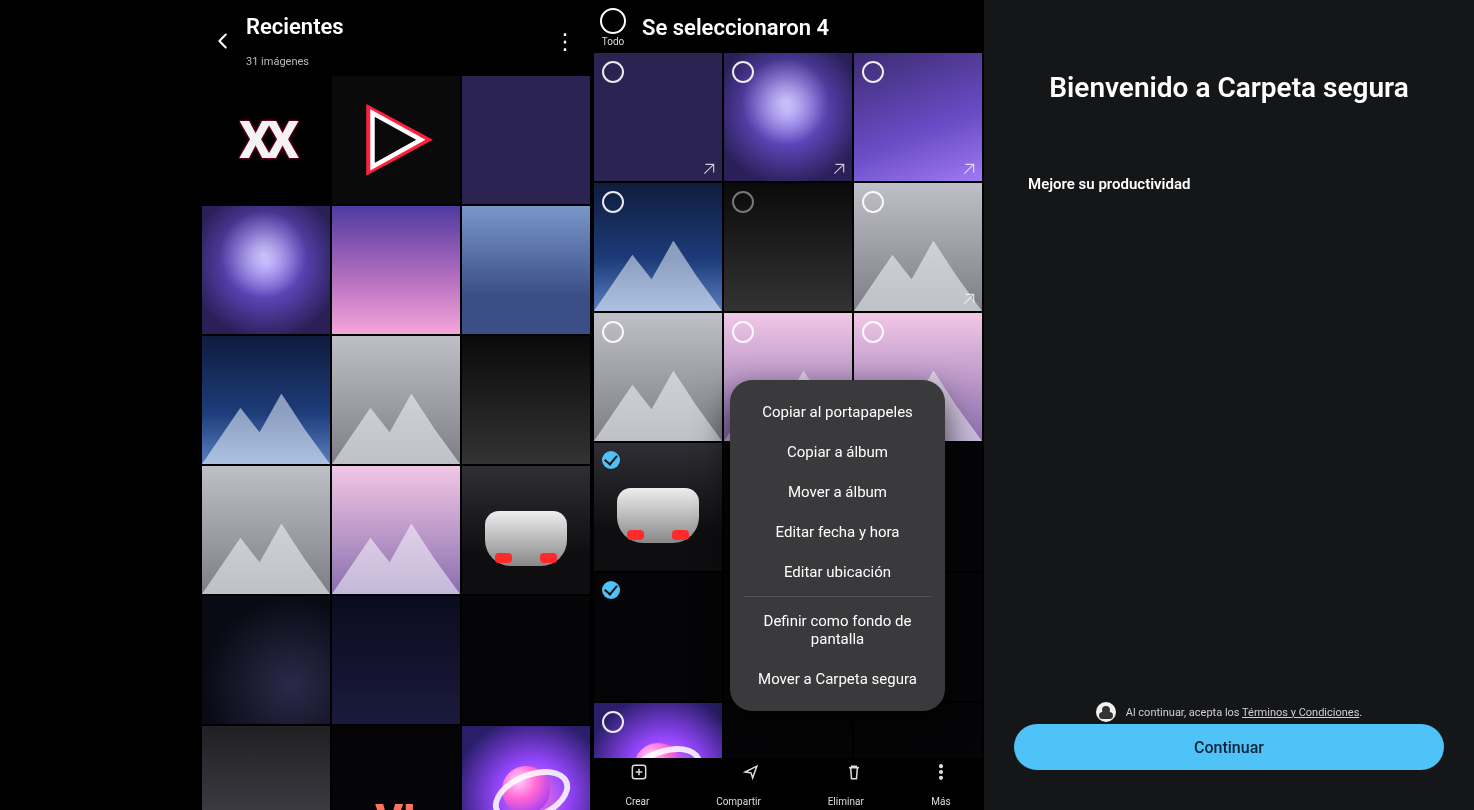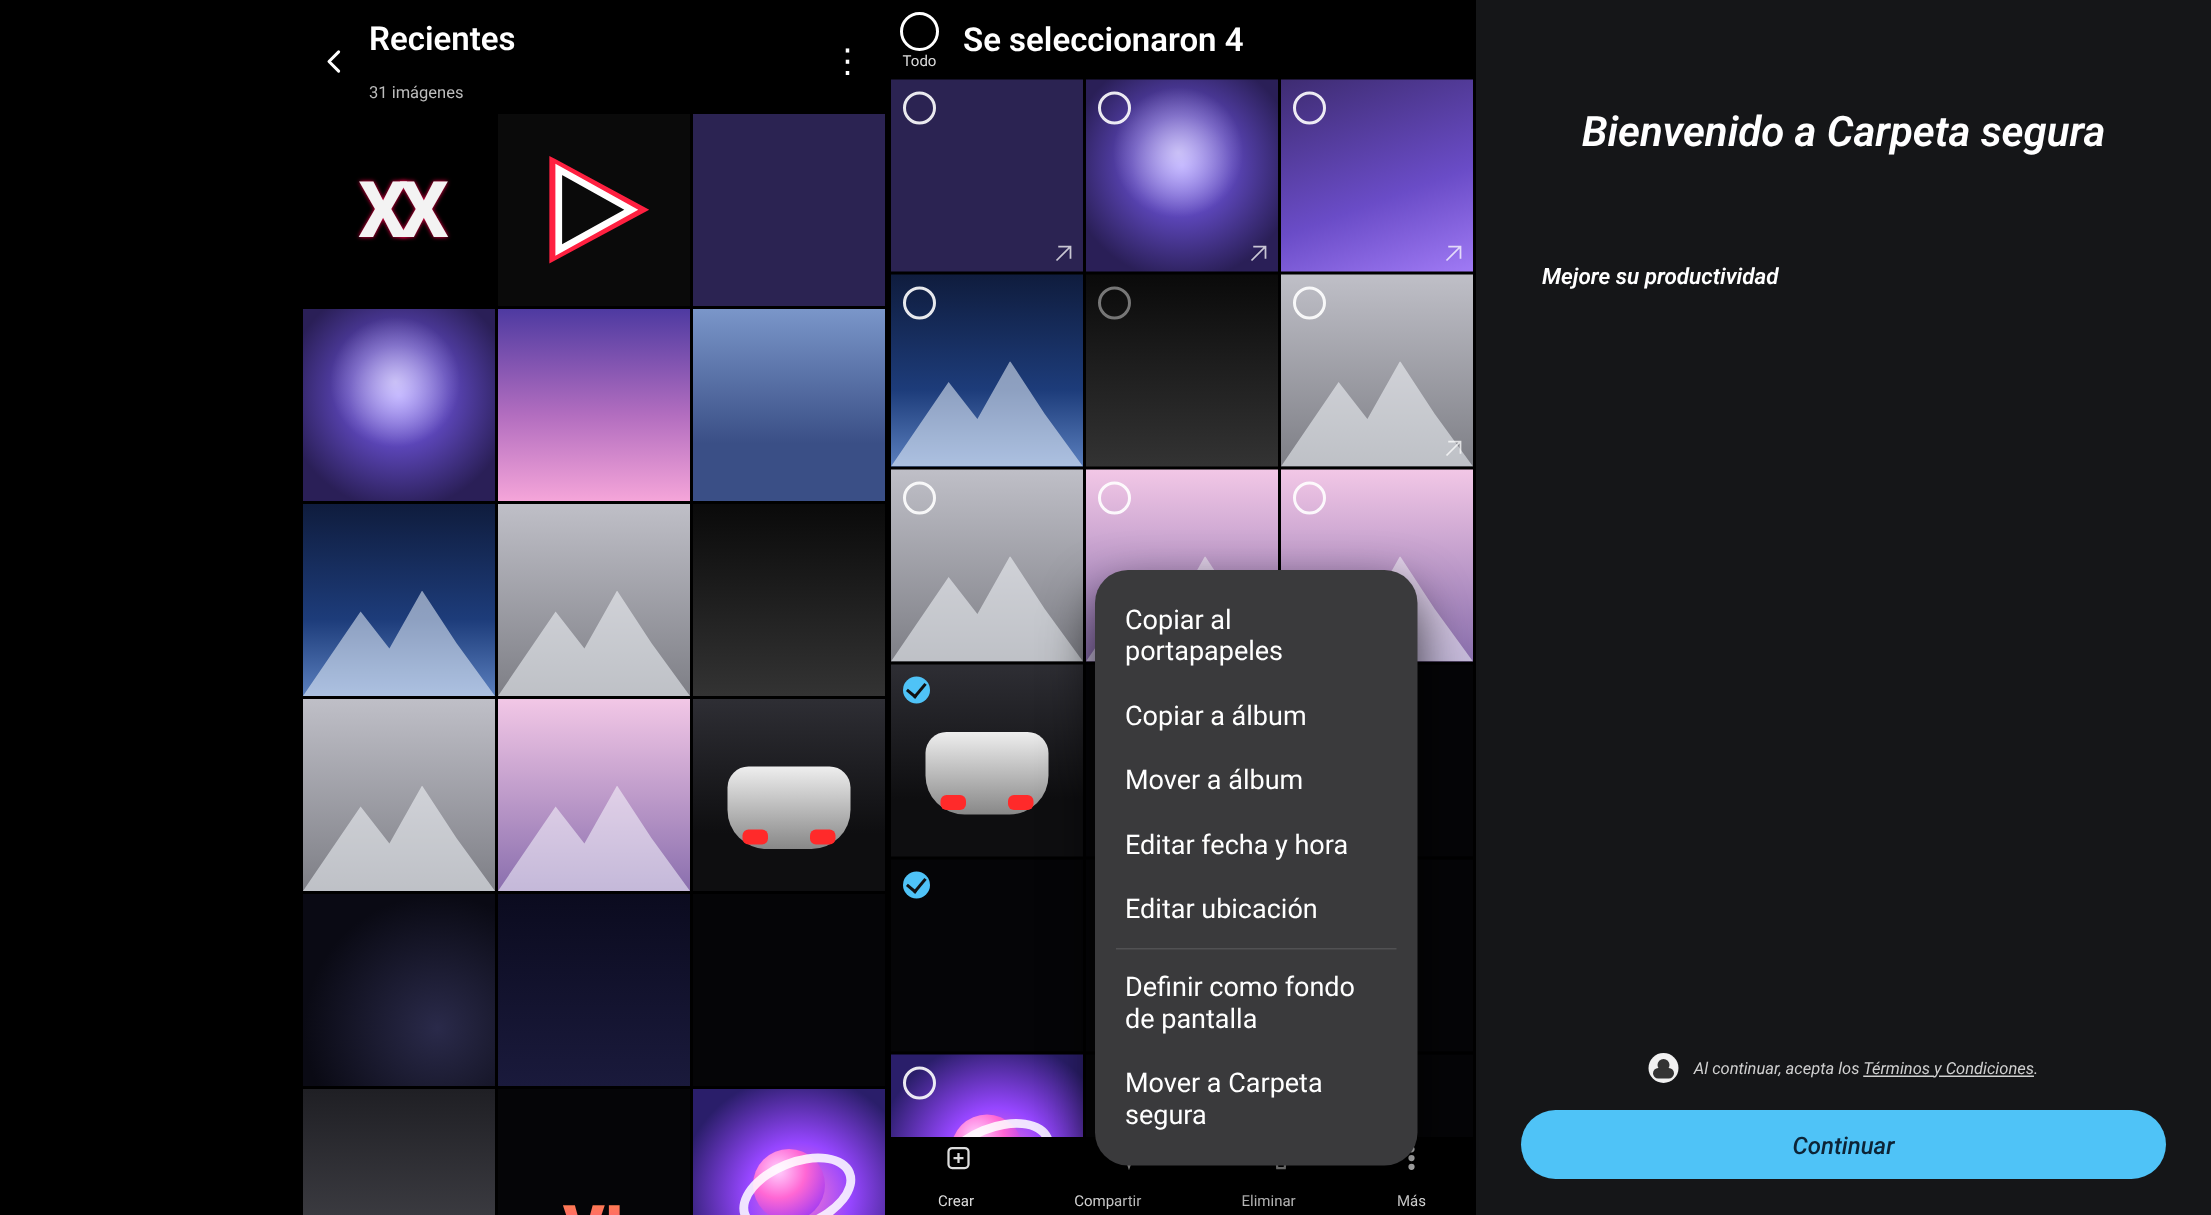--- a/index.html
+++ b/index.html
@@ -100,44 +100,44 @@
   .radio{position:absolute;top:8px;left:8px;width:18px;height:18px;border:2px solid rgba(255,255,255,.9);border-radius:50%;}
   .check{position:absolute;top:8px;left:8px;width:18px;height:18px;border-radius:50%;background:#4fc3f7;display:flex;align-items:center;justify-content:center;}
   .check::after{content:"";width:6px;height:10px;border:2px solid #111;border-top:none;border-left:none;transform:rotate(40deg) translate(-1px,-1px);}
   .expand{position:absolute;bottom:6px;right:6px;width:14px;height:14px;opacity:.75;}
   .expand svg{width:100%;height:100%;}
 
   .popup{
     position:absolute; left:730px; top:380px; width:215px;
     background:#3a3a3c; border-radius:22px; padding:12px 0;
     box-shadow:0 14px 34px rgba(0,0,0,.7);
-    z-index:50; font-size:18px;
+    z-index:50; font-size:15px;text-align:center;
   }
   .popup .item{padding:11px 20px;color:#fff;}
   .popup .sep{height:1px;background:rgba(255,255,255,.12);margin:4px 14px;}
 
   .bottombar{
     position:absolute;left:0;right:0;bottom:0;height:52px;
     display:flex;justify-content:space-around;align-items:center;
     background:#000;z-index:5;
   }
   .bottombar .btn{display:flex;flex-direction:column;align-items:flex-end;gap:14px;color:#ddd;font-size:10px;}
   .bottombar svg{width:20px;height:20px;stroke:#ddd;fill:none;stroke-width:1.8;}
 
   
-  .welcome{padding:70px 44px 0 44px;height:100%;position:relative;box-sizing:border-box;font-style:italic;}
+  .welcome{padding:70px 44px 0 44px;height:100%;position:relative;box-sizing:border-box;}
   .welcome h1{font-size:28px;font-weight:600;text-align:center;margin:0 0 70px 0;line-height:1.25;}
   .welcome h2{font-size:15px;font-weight:600;margin:0 0 6px 0;}
   .welcome p{font-size:11px;line-height:1.45;color:#bdbdbd;margin:0 0 26px 0;}
   .accept{position:absolute;bottom:88px;left:0;right:0;display:flex;align-items:center;justify-content:center;gap:10px;font-size:11px;color:#d0d0d0;}
   .accept .icon{width:20px;height:20px;background:#f1f1f1;border-radius:50%;position:relative;}
   .accept .icon::after{content:"";position:absolute;width:8px;height:8px;border-radius:50%;background:#333;left:6px;top:4px;}
   .accept .icon::before{content:"";position:absolute;left:3px;right:3px;bottom:3px;height:7px;border-radius:4px;background:#333;}
   .accept .link{text-decoration:underline;}
-  .continue{position:absolute;left:30px;right:30px;bottom:24px;height:46px;border-radius:28px;background:#4fc3f7;color:#0d2436;display:flex;align-items:center;justify-content:center;font-size:16px;font-weight:500;}
+  .continue{position:absolute;left:30px;right:30px;bottom:40px;height:46px;border-radius:28px;background:#4fc3f7;color:#0d2436;display:flex;align-items:center;justify-content:center;font-size:16px;font-weight:500;}
 </style>
 </head>
 <body>
 
 <div class="stage">
   <div class="spacer"></div>
 
   <div class="col left">
     <div class="gal-header">
       <div class="back">

